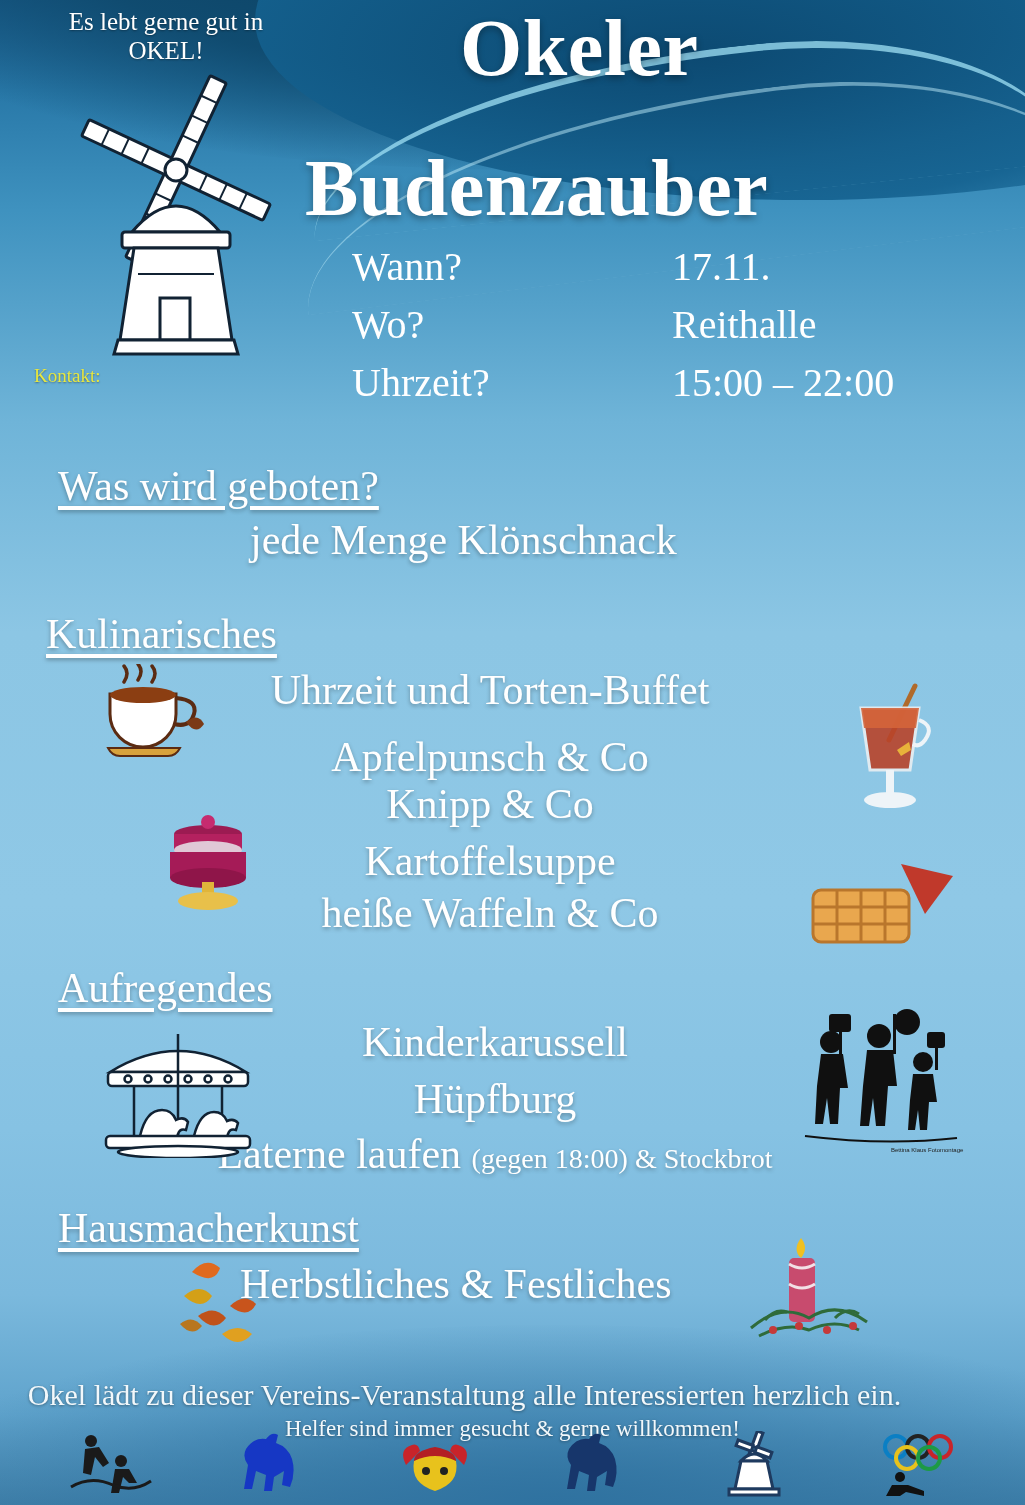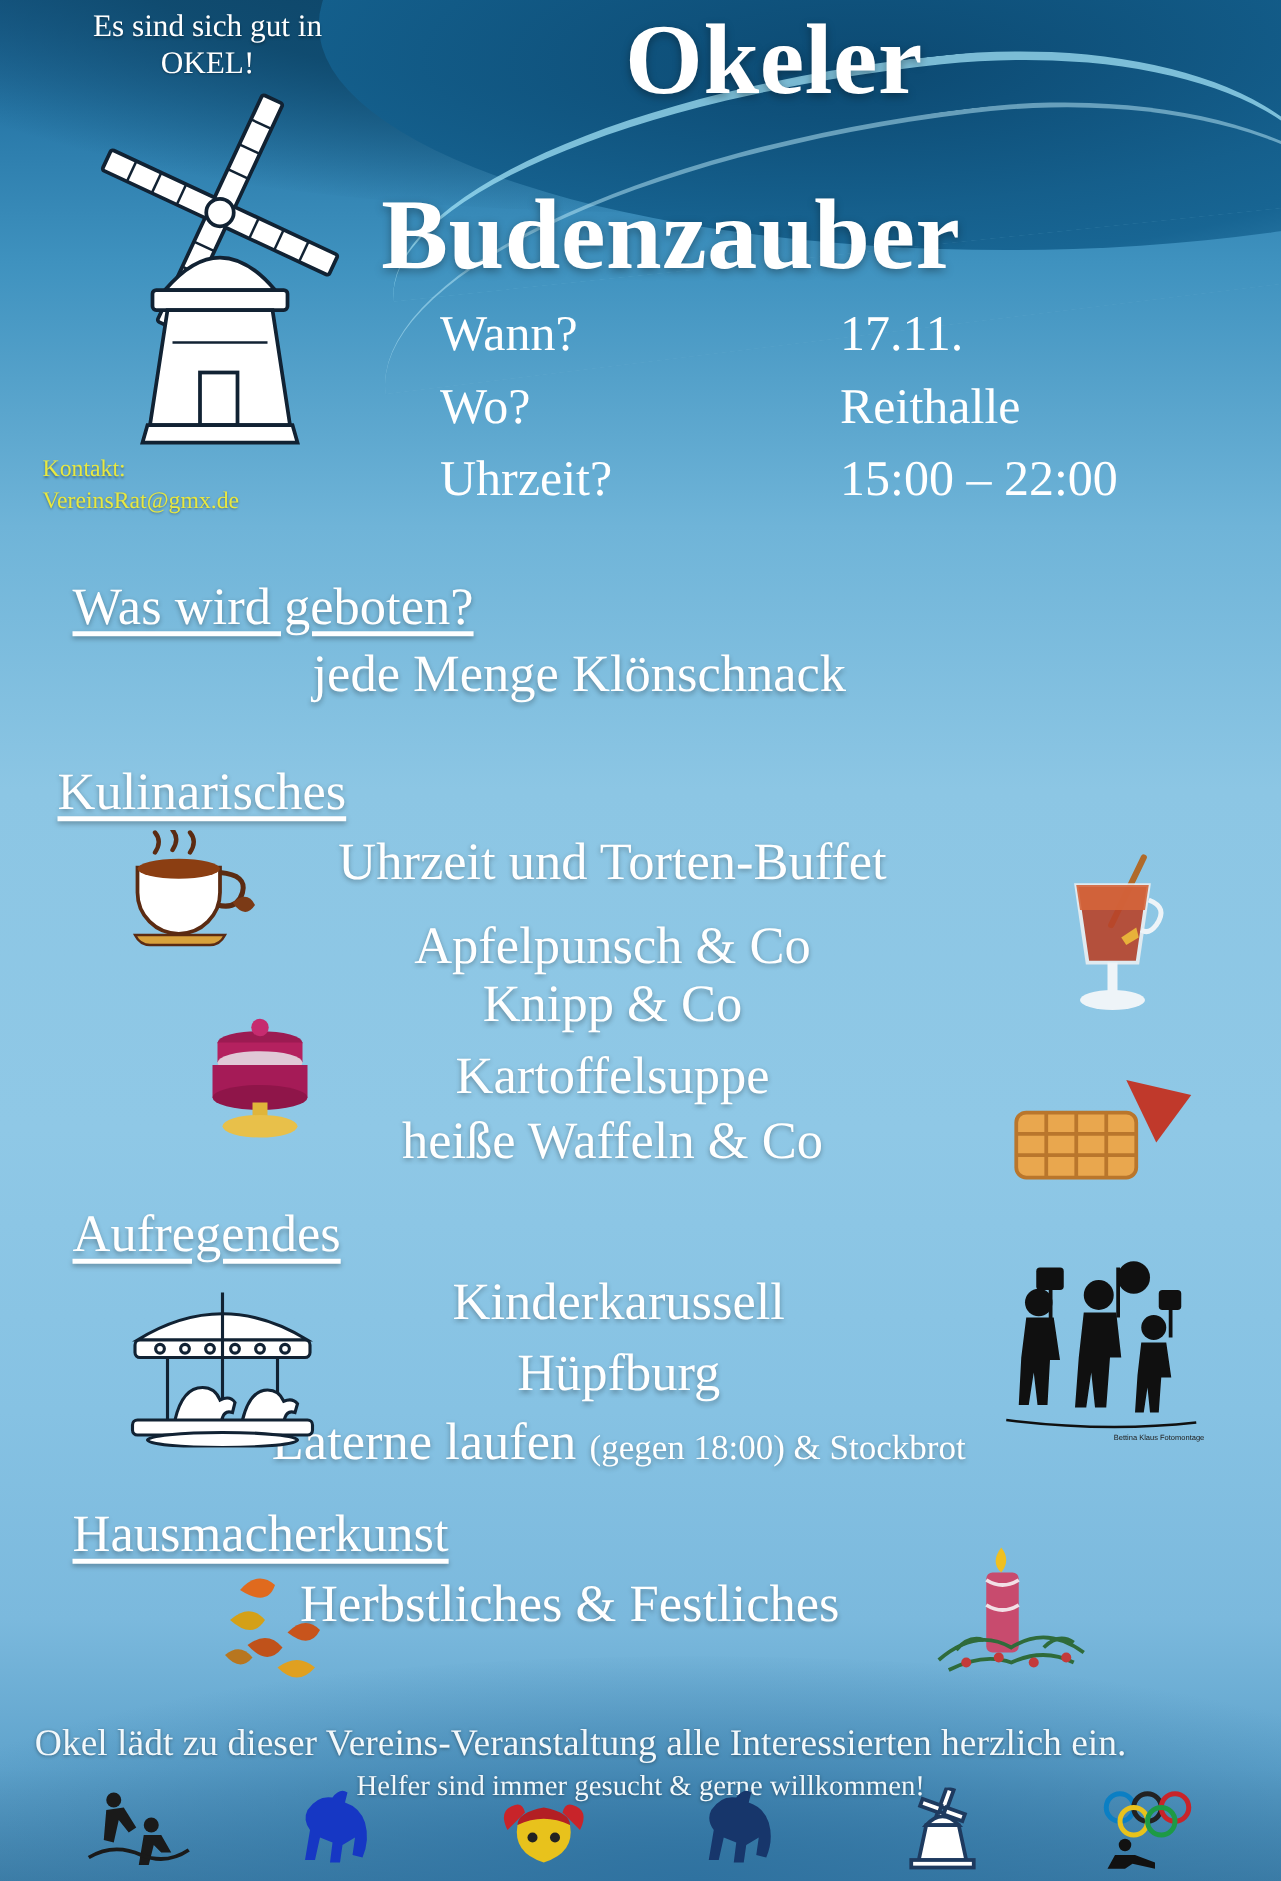--- a/index.html
+++ b/index.html
@@ -96,21 +96,21 @@
   }
 
   .title1, .title2 {
     position: absolute;
     font-family: "Liberation Serif", serif;
     font-weight: bold;
     color: #ffffff;
     text-shadow: 0 3px 7px rgba(0,0,0,.35);
     letter-spacing: .5px;
   }
-  .title1 { top: 8px;  left: 460px; font-size: 80px; line-height: 1; margin-left: 40px; }
+  .title1 { top: 8px;  left: 460px; font-size: 80px; line-height: 1; }
   .title2 { top: 148px; left: 305px; font-size: 80px; line-height: 1; }
 
   .qa {
     position: absolute;
     top: 238px; left: 352px;
     width: 620px;
     font-size: 40px;
     line-height: 1.45;
   }
   .qa-row { display: flex; }
@@ -192,21 +192,21 @@
 <body>
 
 <div id="poster">
 
   <div class="swoosh-a"></div>
   <div class="swoosh-b"></div>
   <div class="swoosh-line"></div>
   <div class="swoosh-line2"></div>
   <div class="swoosh-bottom"></div>
 
-  <div class="tagline">Es sind sich gut in OKEL!</div>
+  <div class="tagline">Es lebt gerne gut in OKEL!</div>
 
   <div class="mill-wrap">
     <svg width="230" height="300" viewBox="0 0 230 300">
       <g stroke="#123" stroke-width="3" fill="#ffffff">
 
         <g transform="translate(116,108)">
           <g transform="rotate(25)">
             <rect x="-9" y="-100" width="18" height="92" rx="2"></rect>
             <rect x="-9" y="8" width="18" height="92" rx="2"></rect>
             <rect x="-100" y="-9" width="92" height="18" rx="2"></rect>
@@ -237,21 +237,20 @@
         <line x1="78" y1="212" x2="154" y2="212" stroke-width="2"></line>
         <rect x="100" y="236" width="30" height="42"></rect>
 
         <path d="M58,278 L174,278 L178,292 L54,292 Z"></path>
       </g>
     </svg>
   </div>
 
   <div class="contact">
     <div>Kontakt:</div>
-    <div>VereinsRat@gmx.de</div>
   </div>
 
   <div class="title1">Okeler</div>
   <div class="title2">Budenzauber</div>
 
   <div class="qa">
     <div class="qa-row">
       <span class="qa-q">Wann?</span>
       <span class="qa-a">17.11.</span>
     </div>

